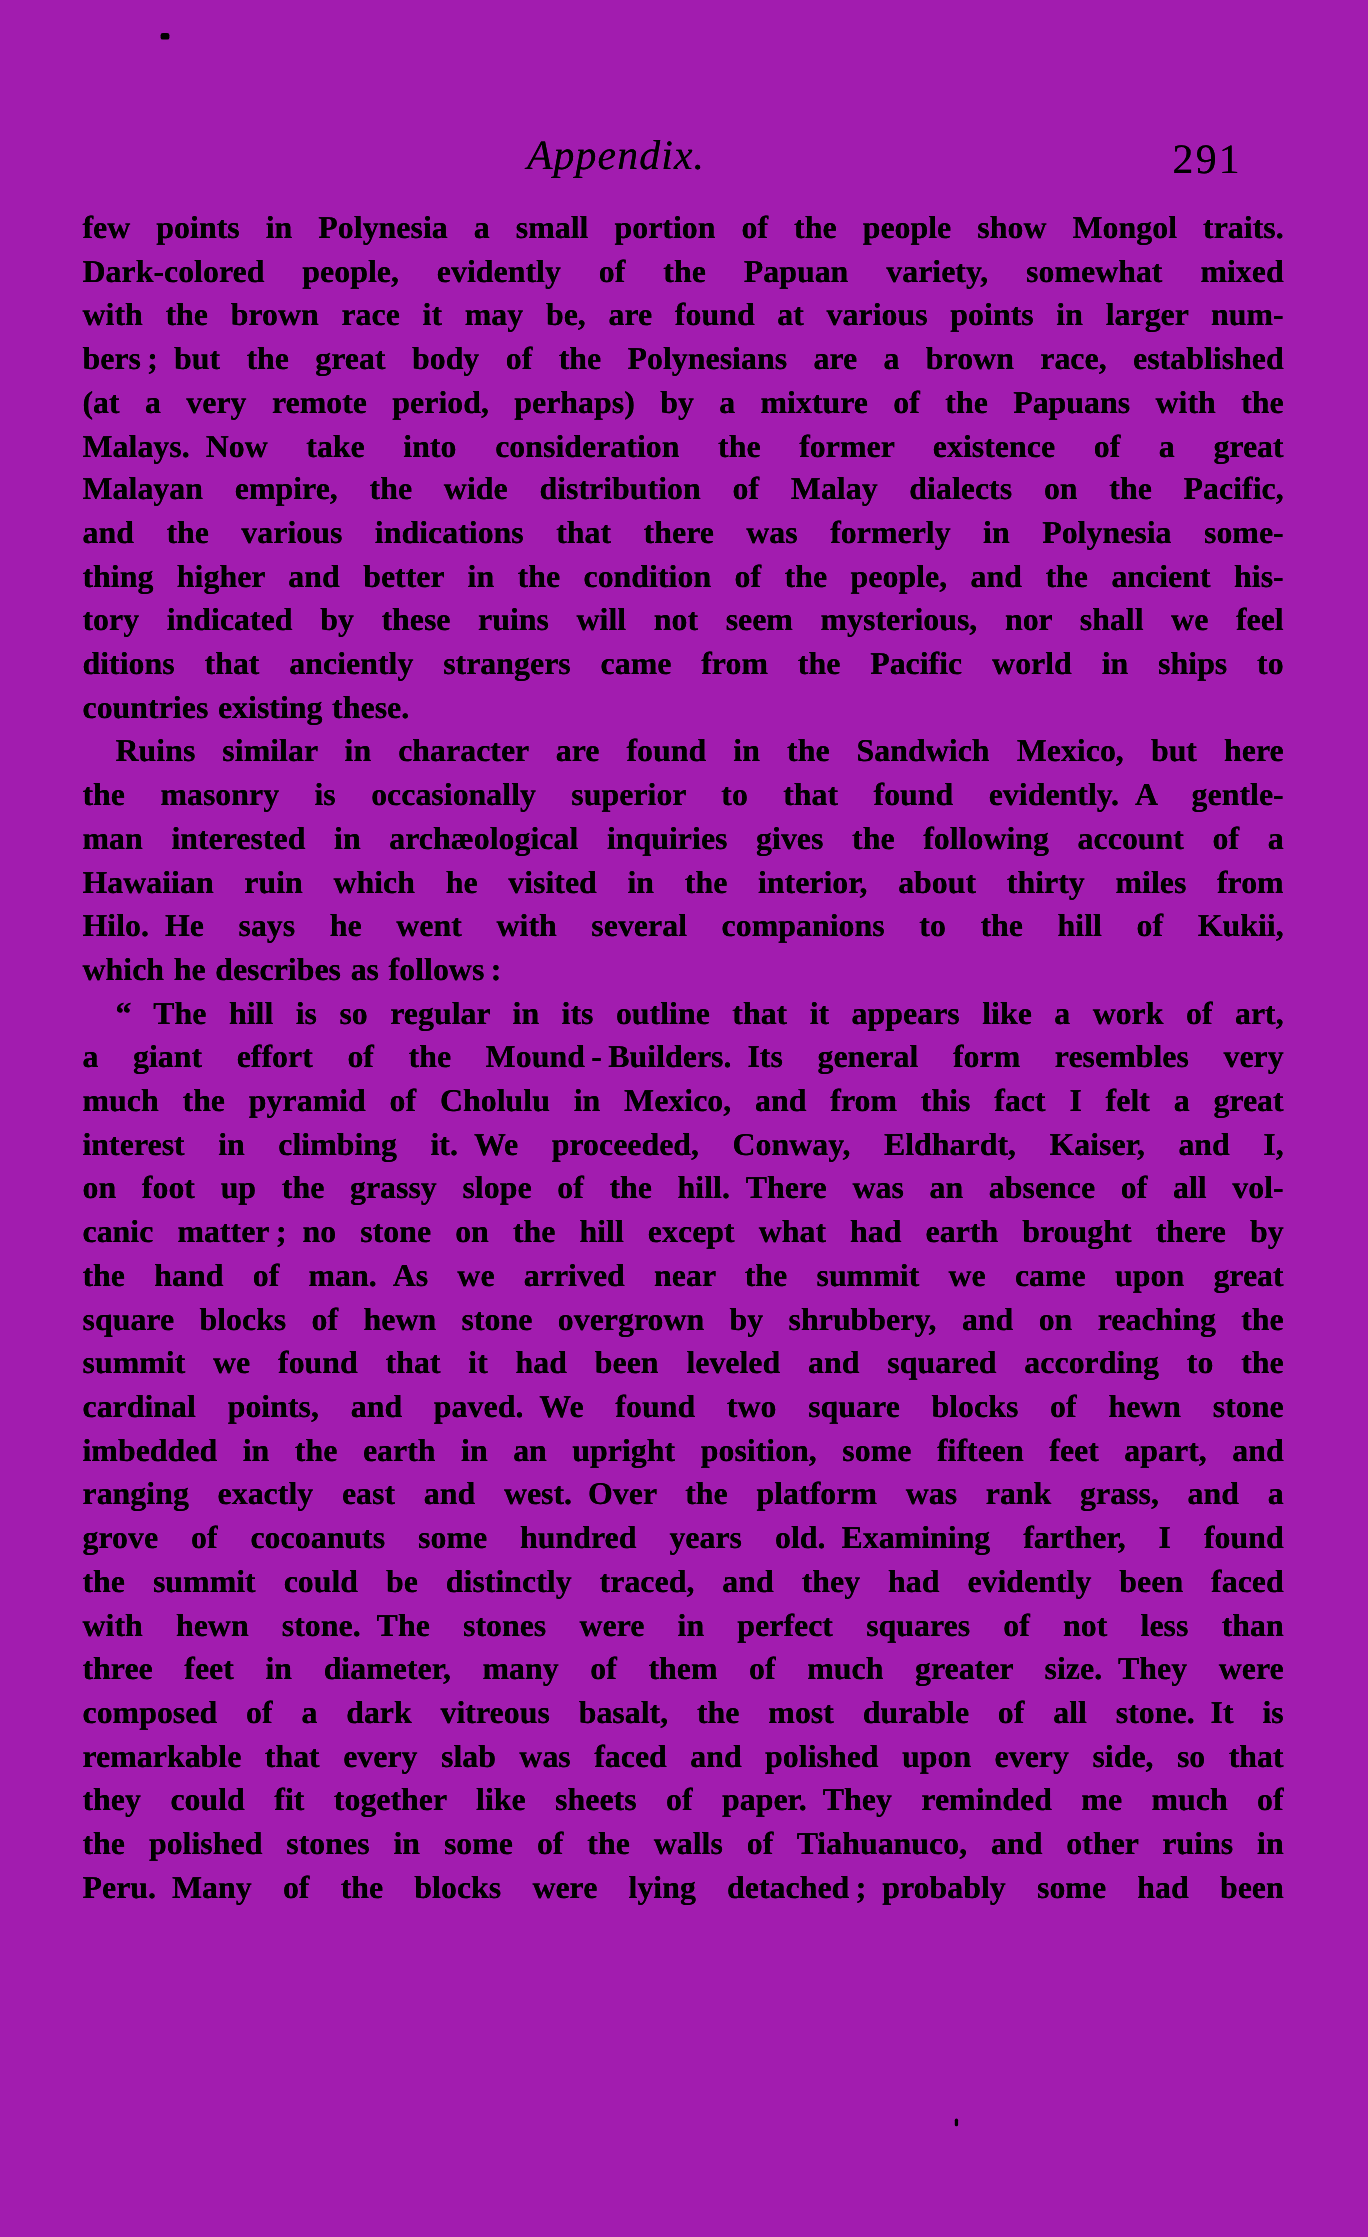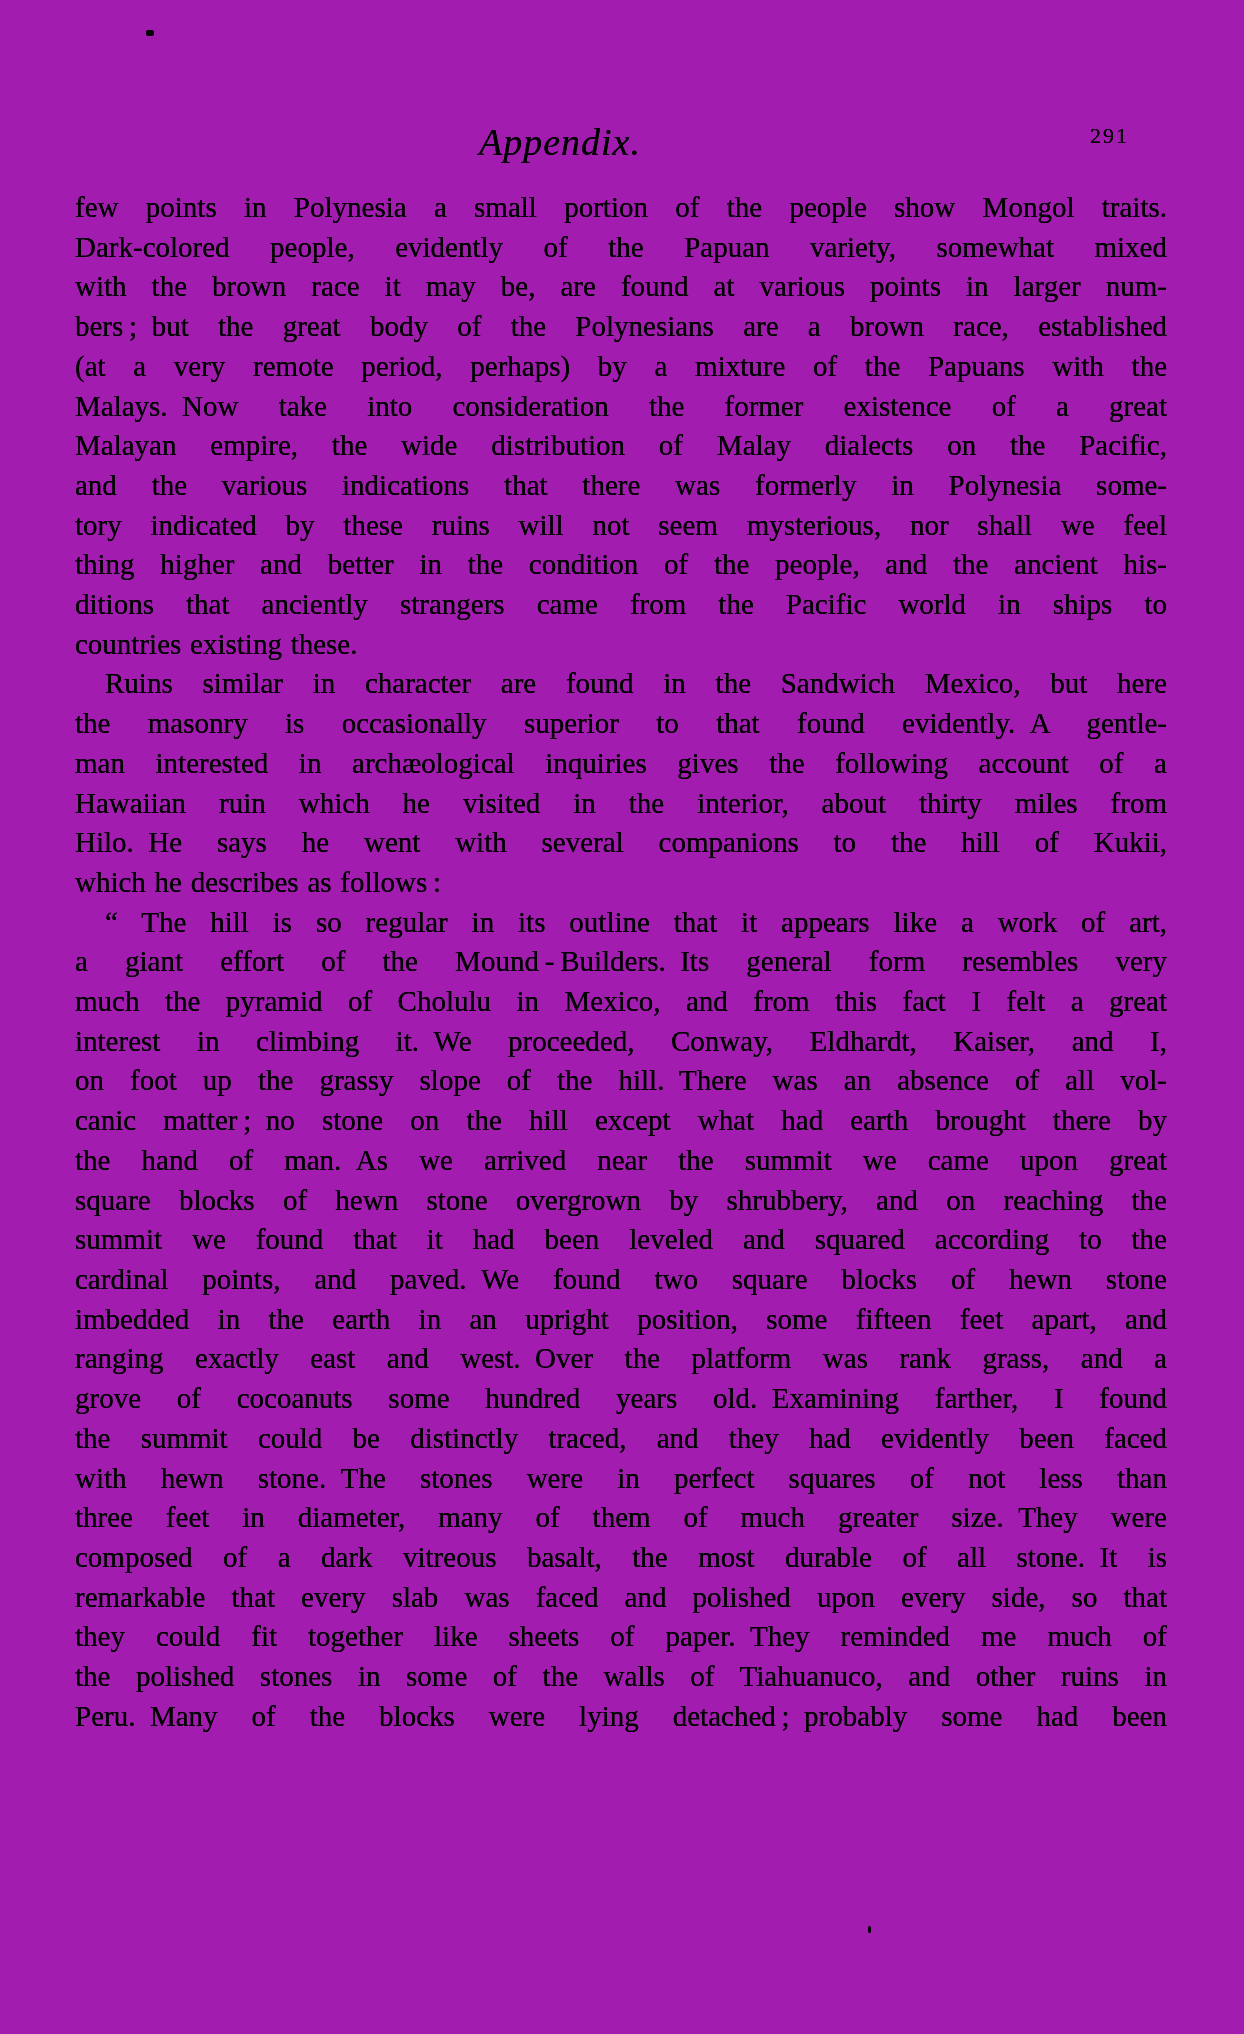--- a/index.html
+++ b/index.html
@@ -30,29 +30,30 @@
     text-align: center;
     font-style: italic;
     font-size: 38px;
     letter-spacing: 1px;
     text-shadow: 0 0 0.5px #000;
   }
   .page-number {
     position: absolute;
     right: 38px;
     top: 3px;
-    font-size: 22px;
+    font-size: 38px;
     letter-spacing: 2px;
     text-shadow: 0 0 0.5px #000;
   }
   .text-block {
     position: absolute;
     left: 75px;
     top: 188px;
     width: 1092px;
+    font-weight: bold;
   }
   .line {
     font-size: 29px;
     line-height: 39.7px;
     word-spacing: 1.5px;
     text-align: justify;
     text-align-last: justify;
     text-shadow: 0 0 0.45px #000;
   }
   .line.endline {
@@ -81,22 +82,22 @@
 
   <div class="text-block">
       <div class="line">few points in Polynesia a small portion of the people show Mongol traits.</div>
       <div class="line">Dark-colored people, evidently of the Papuan variety, somewhat mixed</div>
       <div class="line">with the brown race it may be, are found at various points in larger num-</div>
       <div class="line">bers ; but the great body of the Polynesians are a brown race, established</div>
       <div class="line">(at a very remote period, perhaps) by a mixture of the Papuans with the</div>
       <div class="line">Malays. Now take into consideration the former existence of a great</div>
       <div class="line">Malayan empire, the wide distribution of Malay dialects on the Pacific,</div>
       <div class="line">and the various indications that there was formerly in Polynesia some-</div>
+      <div class="line">thing higher and better in the condition of the people, and the ancient his-</div>
       <div class="line">tory indicated by these ruins will not seem mysterious, nor shall we feel</div>
-      <div class="line">thing higher and better in the condition of the people, and the ancient his-</div>
       <div class="line">ditions that anciently strangers came from the Pacific world in ships to</div>
       <div class="line endline">countries existing these.</div>
       <div class="line indent">Ruins similar in character are found in the Sandwich Mexico, but here</div>
       <div class="line">the masonry is occasionally superior to that found evidently. A gentle-</div>
       <div class="line">man interested in archæological inquiries gives the following account of a</div>
       <div class="line">Hawaiian ruin which he visited in the interior, about thirty miles from</div>
       <div class="line">Hilo. He says he went with several companions to the hill of Kukii,</div>
       <div class="line endline">which he describes as follows :</div>
       <div class="line indent">“ The hill is so regular in its outline that it appears like a work of art,</div>
       <div class="line">a giant effort of the Mound - Builders. Its general form resembles very</div>

